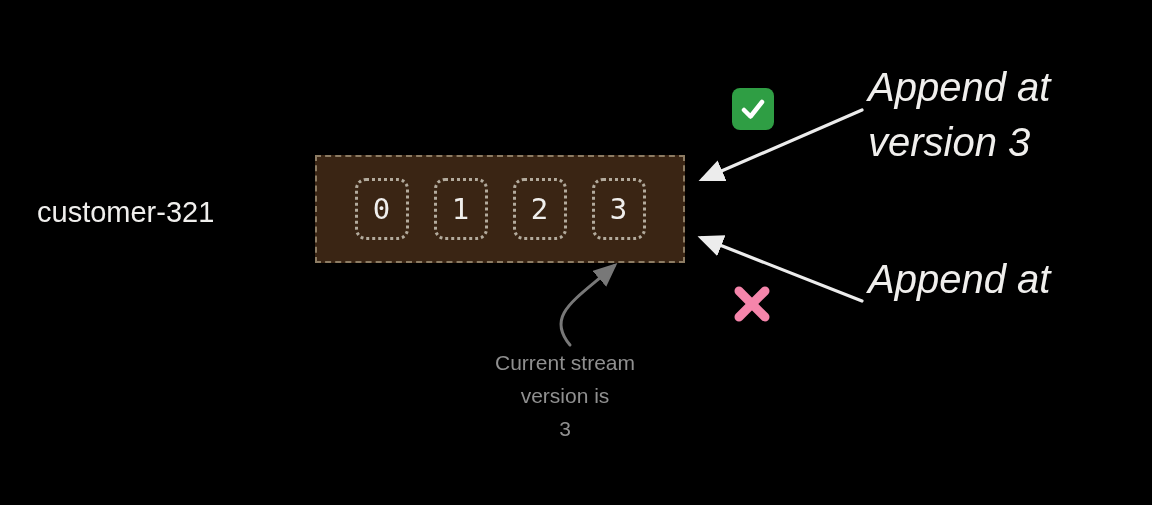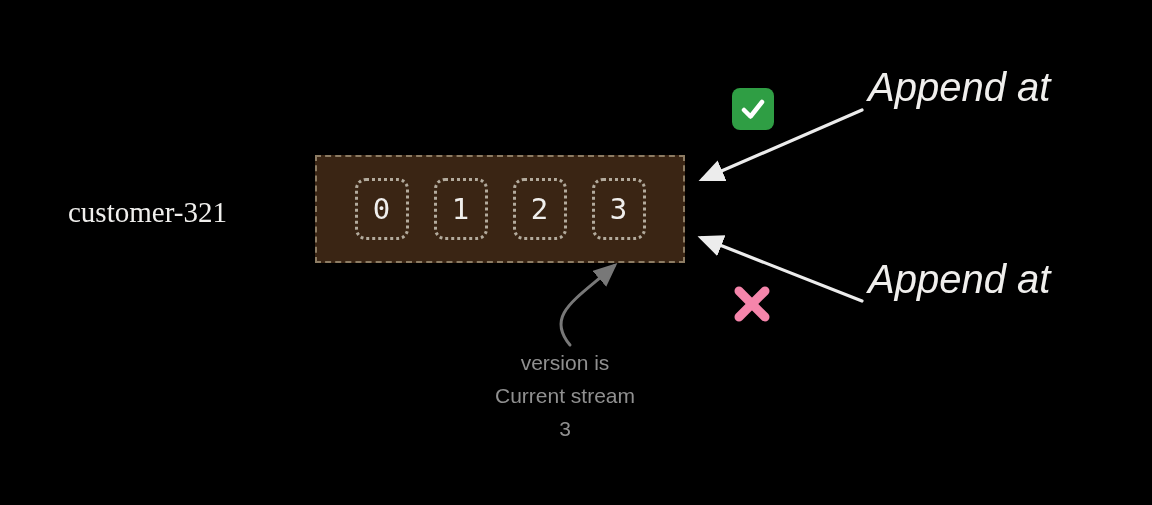--- a/index.html
+++ b/index.html
@@ -17,23 +17,23 @@
   }
   .arrows {
     position: absolute;
     left: 0; top: 0;
     width: 100%;
     height: 100%;
     pointer-events: none;
   }
   .stream-label {
     position: absolute;
-    left: 68px;
+    left: 37px;
     top: 196px;
-    font-family: Liberation Serif, serif;
+    font-family: Liberation Sans, sans-serif;
     font-size: 29px;
     color: var(--text-white, #efeeec);
     white-space: nowrap;
   }
   .stream-box {
     position: absolute;
     left: 315px;
     top: 155px;
     width: 370px;
     height: 108px;
@@ -170,25 +170,26 @@
 
   <div class="cross-icon">
     <svg width="46" height="46" viewBox="0 0 46 46">
       <line class="cross-mark" x1="10" y1="10" x2="36" y2="36"></line>
       <line class="cross-mark" x1="36" y1="10" x2="10" y2="36"></line>
     </svg>
   </div>
 
   <div class="annot annot-ok">
     <div>Append at</div>
+    <div>version 3</div>
   </div>
 
   <div class="annot annot-fail">
     <div>Append at</div>
   </div>
 
   <div class="caption">
+    <div>Current stream</div>
     <div>version is</div>
-    <div>Current stream</div>
     <div>3</div>
   </div>
 
 </div>
 
 </body></html>

